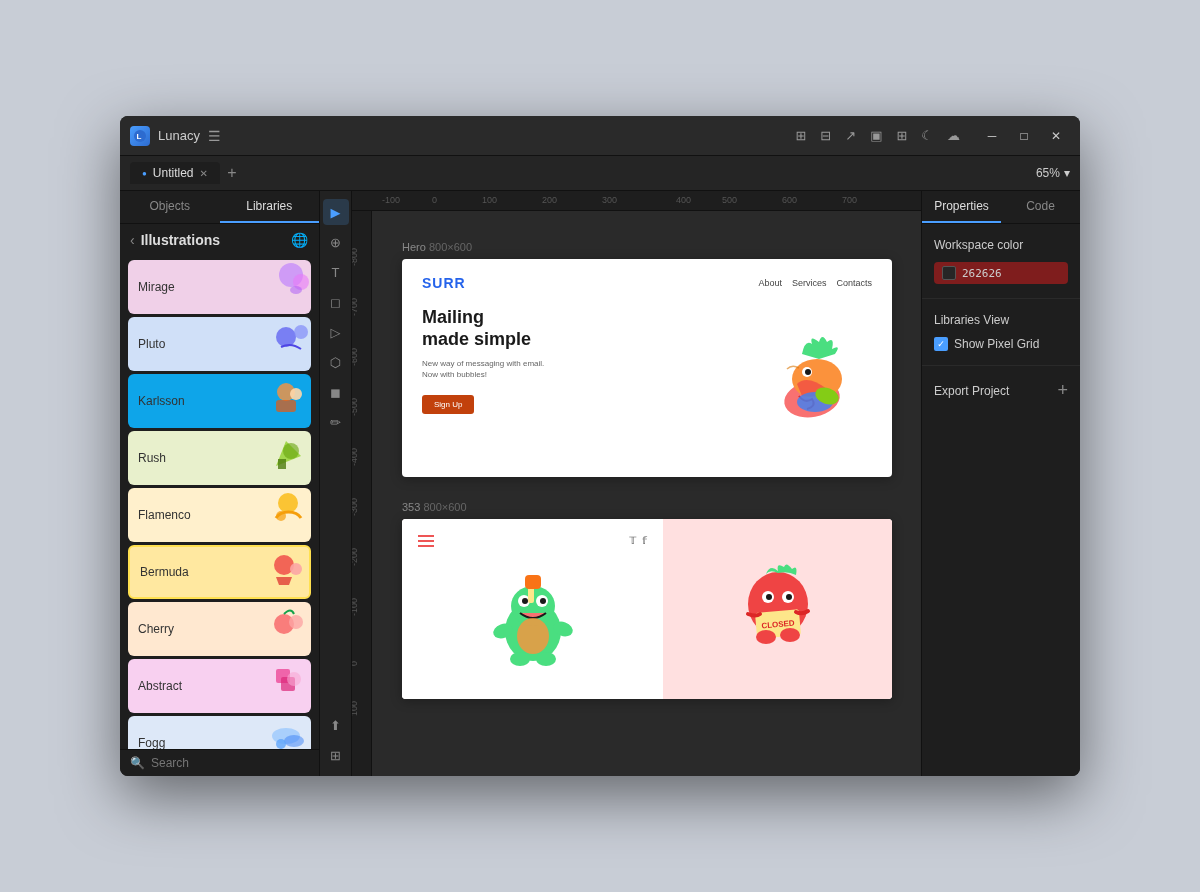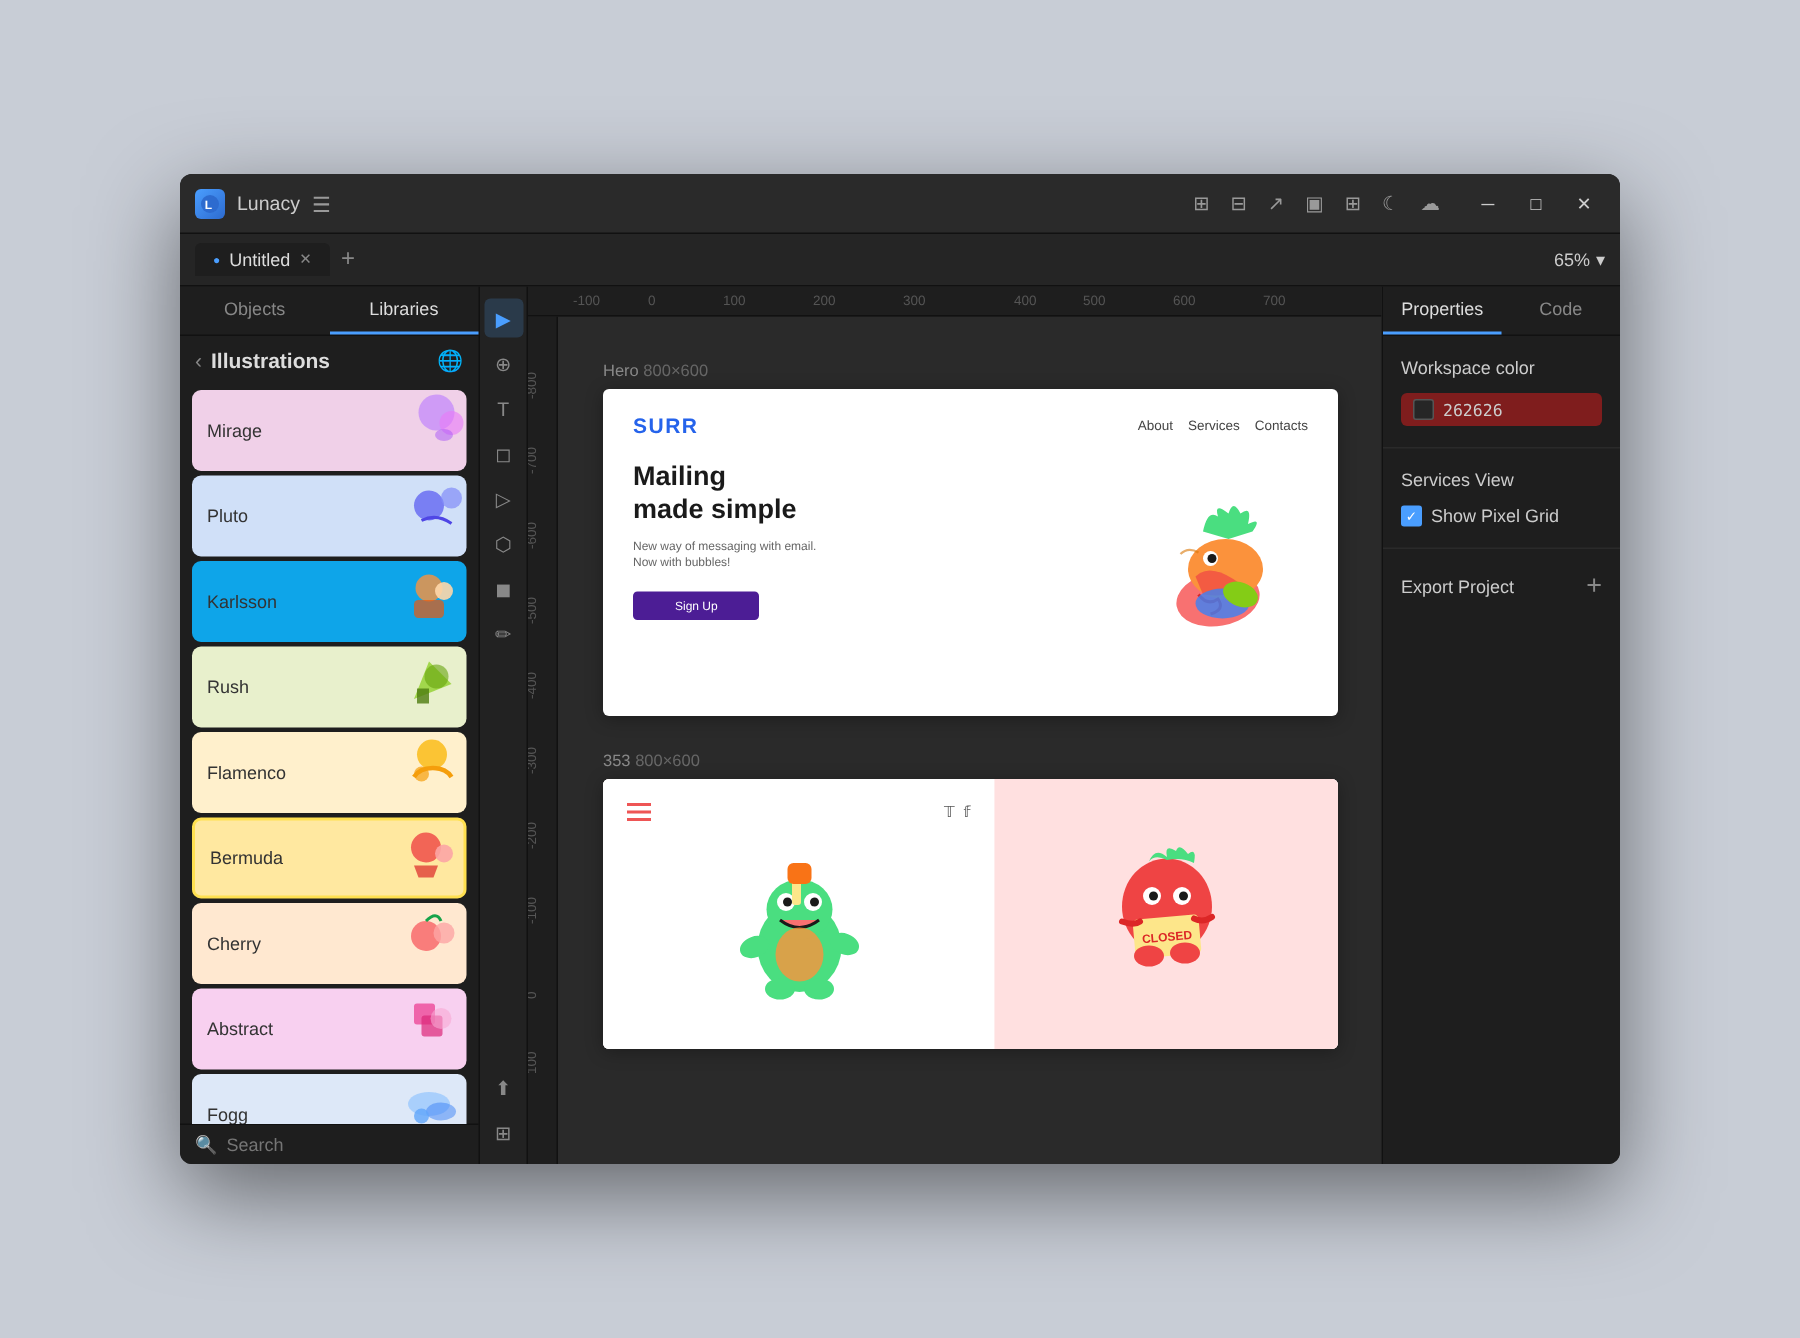--- a/index.html
+++ b/index.html
@@ -387,24 +387,24 @@
       line-height: 1.2;
       margin-bottom: 8px;
     }
     .hero-subtext {
       font-size: 8px;
       color: #666;
       line-height: 1.4;
       margin-bottom: 12px;
     }
     .hero-btn {
-      background: #4c1d95;
+      background: #c2410c;
       color: white;
       border: none;
-      padding: 5px 28px;
+      padding: 5px 12px;
       border-radius: 3px;
       font-size: 8px;
       cursor: pointer;
     }
     .hero-illustration {
       width: 130px;
       display: flex;
       align-items: center;
       justify-content: center;
       font-size: 40px;
@@ -903,21 +903,21 @@
 
       <div class="rpanel-section">
         <div class="rpanel-section-title">Workspace color</div>
         <div class="color-input-wrap">
           <div class="color-swatch" style="background:#262626;"></div>
           <span class="color-value">262626</span>
         </div>
       </div>
 
       <div class="workspace-view-section">
-        <div class="rpanel-section-title">Services View</div>
+        <div class="rpanel-section-title">Libraries View</div>
         <div class="checkbox-row">
           <div class="checkbox-box">
             <span class="checkbox-check">✓</span>
           </div>
           <span class="checkbox-label">Show Pixel Grid</span>
         </div>
       </div>
 
       <div class="export-section">
         <span class="export-title">Export Project</span>

